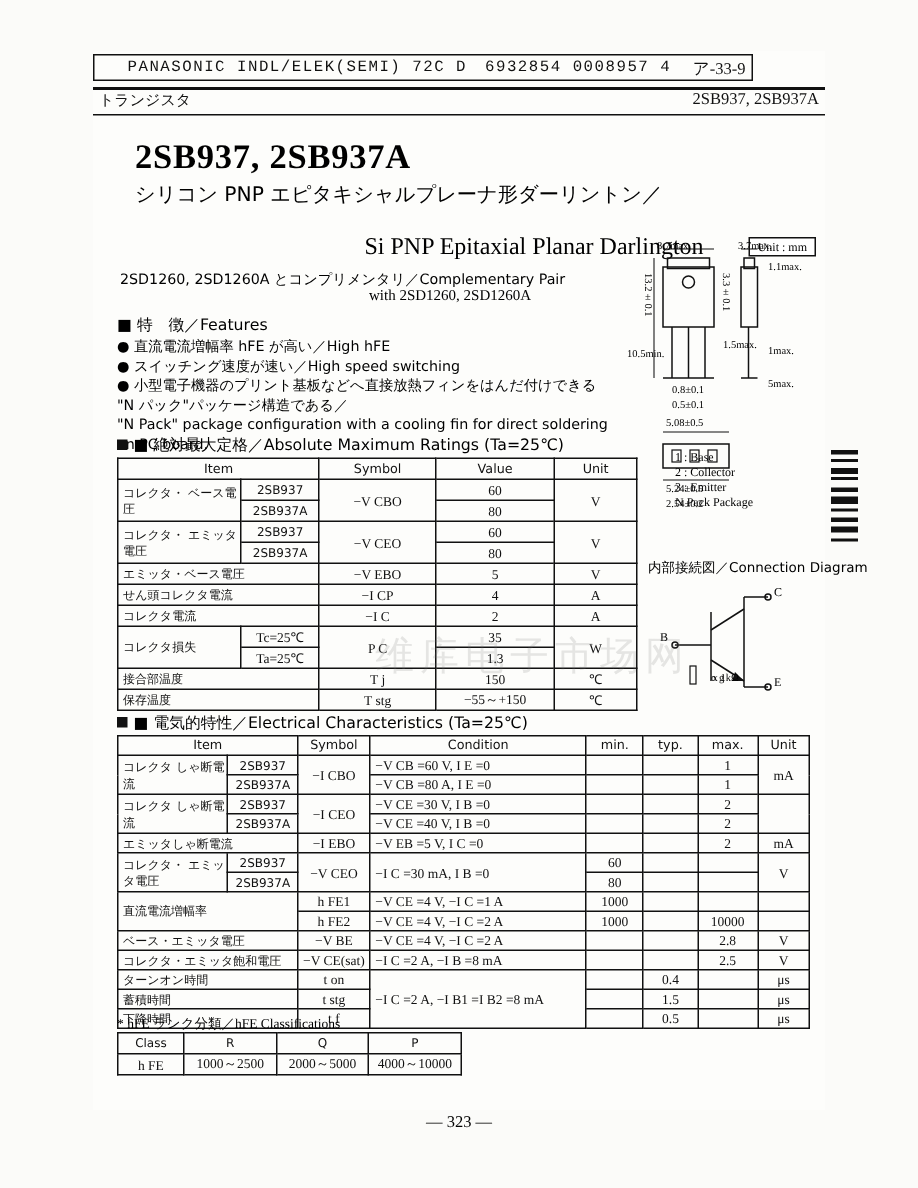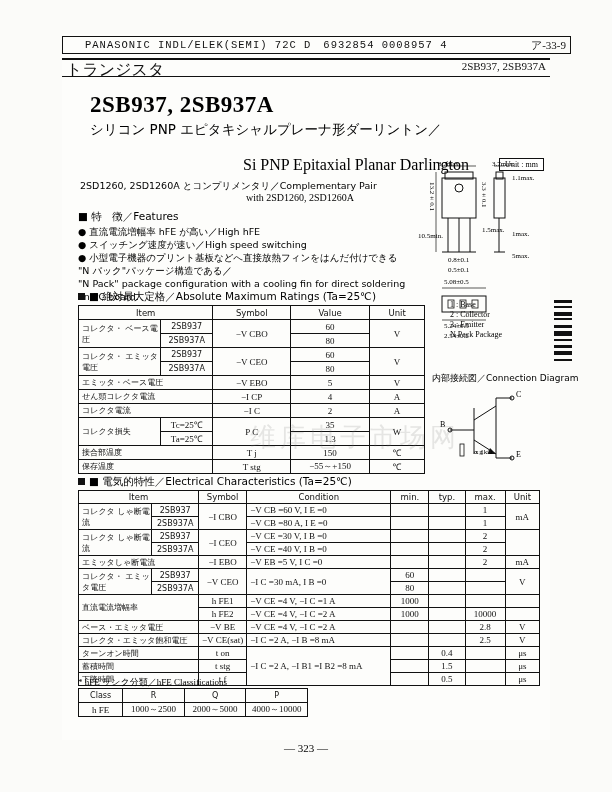--- a/index.html
+++ b/index.html
@@ -1,24 +1,24 @@
 <!DOCTYPE html>
 <html><head>
 <meta charset="utf-8">
 <style>
   html,body{margin:0;padding:0;background:#c9c9c9;}
   body{font-family:"Liberation Serif", serif;}
   #page{position:relative;width:612px;height:792px;background:#fbfbf9;overflow:hidden;}
   .sheet{position:absolute;left:62px;top:34px;width:488px;height:706px;background:#fdfdfb;}
-  .hdrbar{position:absolute;left:62px;top:36px;width:509px;height:18px;border:1px solid #111;font-family:"Liberation Mono",monospace;font-size:10.5px;letter-spacing:1px;display:flex;align-items:center;padding-left:22px;box-sizing:border-box;color:#111;}
+  .hdrbar{position:absolute;left:62px;top:36px;width:440px;height:18px;border:1px solid #111;font-family:"Liberation Mono",monospace;font-size:10.5px;letter-spacing:1px;display:flex;align-items:center;padding-left:22px;box-sizing:border-box;color:#111;}
   .hdrbar .hx{margin-left:auto;margin-right:4px;font-family:"Liberation Serif",serif;font-size:11px;letter-spacing:0;}
   .rule{position:absolute;background:#111;}
   .topline{left:62px;top:58px;width:488px;height:2px;}
   .topline2{left:62px;top:76px;width:488px;height:1px;}
-  .tlabel{position:absolute;left:66px;top:60px;font-family:"DejaVu Sans",sans-serif;font-size:16px;color:#111;}
+  .tlabel{position:absolute;left:66px;top:60px;font-family:"DejaVu Sans",sans-serif;font-size:10px;color:#111;}
   .trlabel{position:absolute;right:66px;top:60px;font-family:"Liberation Serif",serif;font-size:11px;color:#111;}
   .title{position:absolute;left:90px;top:92px;font-size:23px;font-weight:bold;font-family:"Liberation Serif",serif;letter-spacing:0.5px;}
   .subjp{position:absolute;left:90px;top:121px;font-family:"DejaVu Sans",sans-serif;font-size:13.5px;}
   .suben{position:absolute;left:243px;top:140px;font-size:16px;font-family:"Liberation Serif",serif;margin-top:16px;}
   .sec1{position:absolute;left:80px;top:166px;font-family:"DejaVu Sans",sans-serif;font-size:10.5px;}
   .sec2{position:absolute;left:80px;top:180px;font-family:"DejaVu Sans",sans-serif;font-size:9.5px;}
   .sec3{position:absolute;left:246px;top:192px;font-family:"Liberation Serif",serif;font-size:10px;}
   .feat-h{position:absolute;left:78px;top:210px;font-family:"DejaVu Sans",sans-serif;font-size:10.5px;}
   .bullets{position:absolute;left:78px;top:225px;width:300px;font-family:"DejaVu Sans",sans-serif;font-size:9.5px;line-height:13px;}
   .bl{display:block;white-space:nowrap;}

